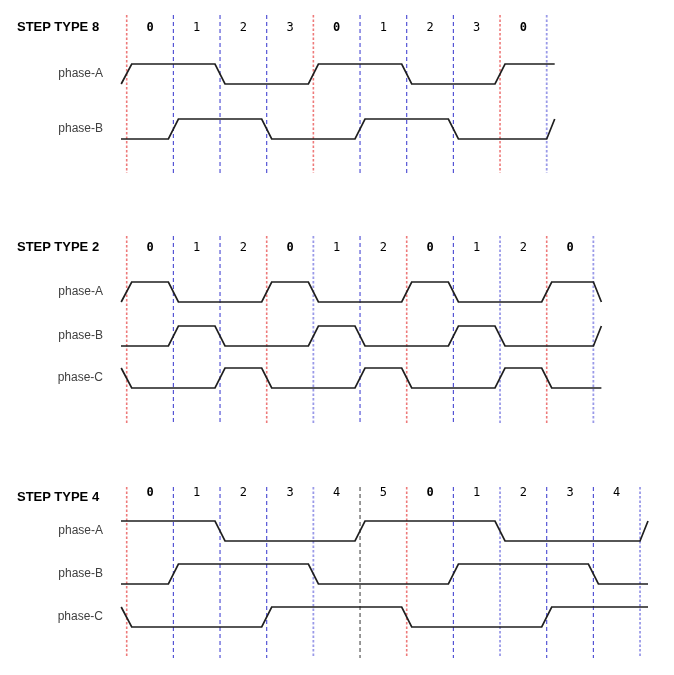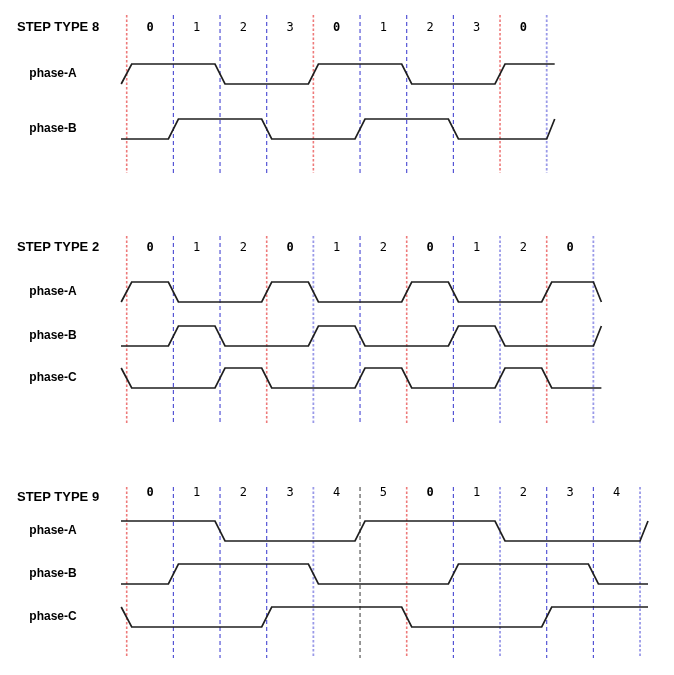--- a/index.html
+++ b/index.html
@@ -17,25 +17,24 @@
     left: 17px;
     font-size: 13px;
     font-weight: bold;
     color: #000000;
     white-space: nowrap;
   }
   .phase-label {
     position: absolute;
     left: 3px;
     width: 100px;
-    text-align: center;
+    text-align: right;
     font-size: 12px;
-    color: #000000;
+    color: #404040;
     white-space: nowrap;
-    font-weight: bold;
   }
   .step-label-text {
     font-family: "DejaVu Sans Mono", monospace;
     font-size: 12px;
     fill: #000000;
   }
 </style>
 </head>
 <body>
 
@@ -109,21 +108,21 @@
       <text x="523.3695" y="496" text-anchor="middle" font-weight="normal" class="step-label-text">2</text>
       <text x="570.0365" y="496" text-anchor="middle" font-weight="normal" class="step-label-text">3</text>
       <text x="616.7035000000001" y="496" text-anchor="middle" font-weight="normal" class="step-label-text">4</text>
       <polyline points="121.0,521.0 215.0,521.0 225.0,541.0 355.0,541.0 365.0,521.0 495.0,521.0 505.0,541.0 640.0,541.0 648.0,521.0" fill="none" stroke="#1f1f1f" stroke-width="1.7" stroke-linejoin="miter"></polyline>
       <polyline points="121.0,584.0 168.4,584.0 178.4,564.0 308.4,564.0 318.4,584.0 448.4,584.0 458.4,564.0 588.4,564.0 598.4,584.0 648.0,584.0" fill="none" stroke="#1f1f1f" stroke-width="1.7" stroke-linejoin="miter"></polyline>
       <polyline points="121.2,607.0 131.7,627.0 261.7,627.0 271.7,607.0 401.7,607.0 411.7,627.0 541.7,627.0 551.7,607.0 648.0,607.0" fill="none" stroke="#1f1f1f" stroke-width="1.7" stroke-linejoin="miter"></polyline>
     </svg>
 
   <div class="sec-title" style="top:19px">STEP TYPE 8</div>
   <div class="sec-title" style="top:239px">STEP TYPE 2</div>
-  <div class="sec-title" style="top:489px">STEP TYPE 9</div>
+  <div class="sec-title" style="top:489px">STEP TYPE 4</div>
 
   <div class="phase-label" style="top:66px">phase-A</div>
   <div class="phase-label" style="top:121px">phase-B</div>
 
   <div class="phase-label" style="top:284px">phase-A</div>
   <div class="phase-label" style="top:328px">phase-B</div>
   <div class="phase-label" style="top:370px">phase-C</div>
 
   <div class="phase-label" style="top:523px">phase-A</div>
   <div class="phase-label" style="top:566px">phase-B</div>

